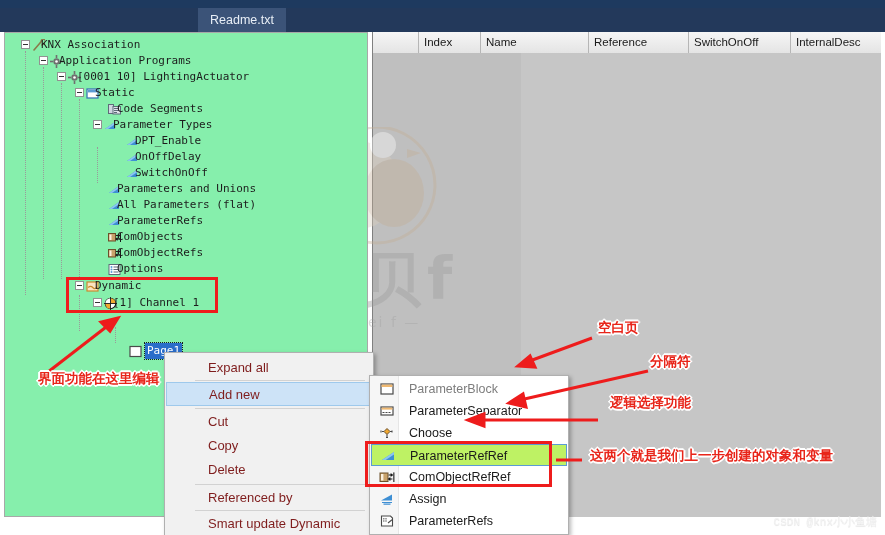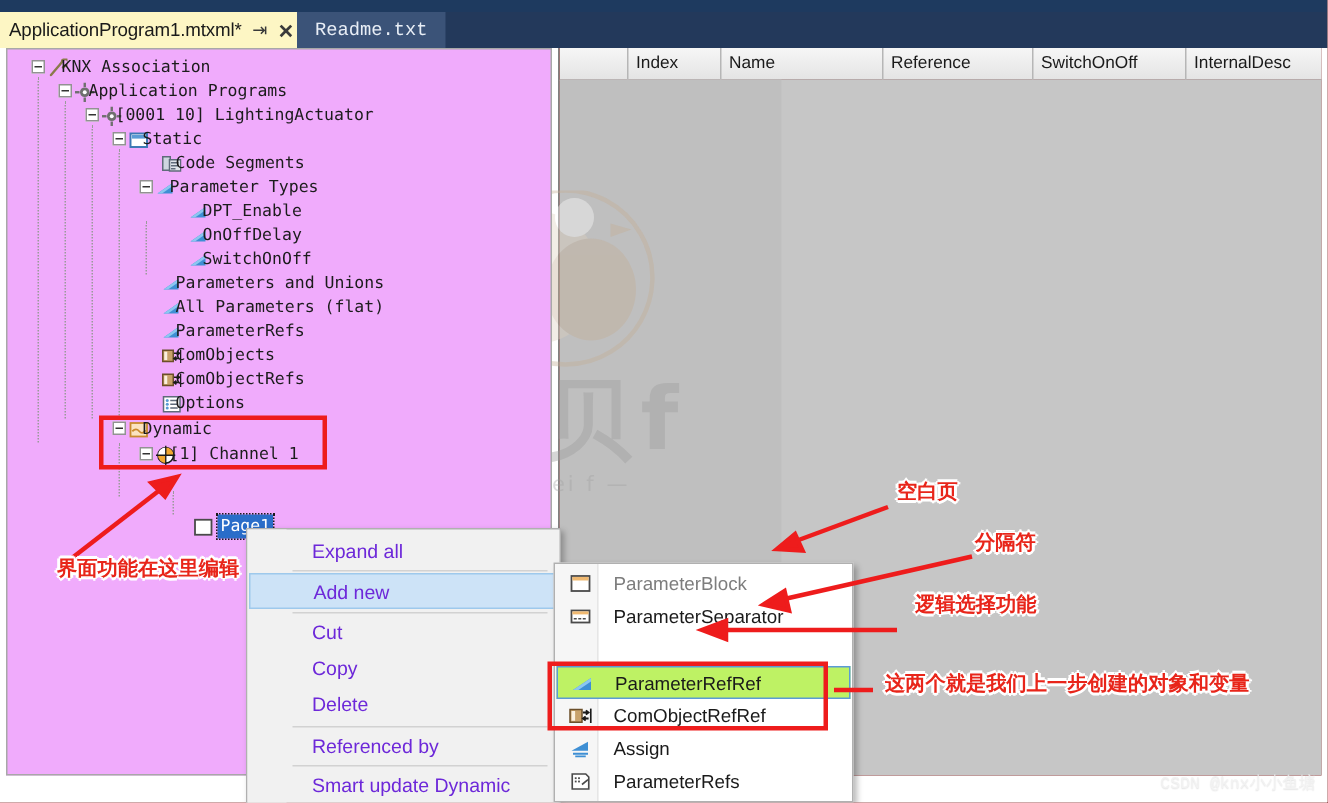--- a/index.html
+++ b/index.html
@@ -14,26 +14,26 @@
 
   
   .topstrip{position:absolute;left:0;top:0;width:885px;height:8px;background:#1e3a5f;}
   .tabbar{position:absolute;left:0;top:8px;width:885px;height:24px;background:#23395b;}
   .tab{position:absolute;top:0;height:24px;display:flex;align-items:center;
        font-size:12.5px;box-sizing:border-box;}
   .tab.active{left:0;background:#fdf6c4;color:#1a1a1a;padding:0 5px 0 6px;}
   .tab.active .tname{letter-spacing:-0.1px;}
   .tab .pin{margin-left:7px;color:#3a3a3a;font-size:12px;}
   .tab .x{margin-left:7px;color:#3a3a3a;font-size:13px;font-weight:600;}
-  .tab.inactive{left:198px;background:#3b5378;color:#e8eef6;padding:0 12px;font-family:Liberation Mono, monospace;}
+  .tab.inactive{left:198px;background:#3b5378;color:#e8eef6;padding:0 12px;}
 
   
   .content{position:absolute;left:0;top:32px;width:885px;height:503px;background:#ffffff;}
   .leftpane{position:absolute;left:4px;top:0px;width:364px;height:485px;
-            background:#f0abfc;border:1px solid #a8a8a8;box-sizing:border-box;overflow:hidden;}
+            background:#86efac;border:1px solid #a8a8a8;box-sizing:border-box;overflow:hidden;}
   .rightpane{position:absolute;left:372px;top:0px;width:509px;height:485px;
              background:#7f1d1d;border-left:1px solid #808080;box-sizing:border-box;overflow:hidden;}
 
   
   .gridhdr{position:absolute;left:0;top:0;width:509px;height:21px;
            background:linear-gradient(#f6f6f6,#e4e4e4);border-bottom:1px solid #a0a0a0;}
   .gcell{position:absolute;top:0;height:21px;line-height:21px;font-size:11.5px;color:#1a1a1a;
          border-right:1px solid #b6b6b6;box-sizing:border-box;padding-left:5px;overflow:hidden;white-space:nowrap;}
   .gridbody{position:absolute;left:0;top:21px;width:509px;height:464px;background:#c6c6c6;}
   .gridbody .c1{position:absolute;left:0;top:0;width:148px;height:464px;background:#bfbfbf;}
@@ -59,21 +59,21 @@
   .redbox{position:absolute;border:3px solid #ee1c1c;box-sizing:border-box;}
 
   
   .arrow{position:absolute;pointer-events:none;}
 
   
   .ctxmenu{position:absolute;left:164px;top:320px;width:208px;height:190px;
            background:#f1f1f1;border:1px solid #b0b0b0;box-shadow:2px 2px 4px rgba(0,0,0,.28);}
   .ctxmenu .gutter{position:absolute;left:0;top:0;width:26px;height:100%;background:#f1f1f1;}
   .mi{position:absolute;left:1px;width:238px;height:24px;line-height:24px;
-      font-size:13px;color:#6d28d9;padding-left:42px;box-sizing:border-box;}
+      font-size:13px;color:#7f1d1d;padding-left:42px;box-sizing:border-box;}
   .mi.hl{background:#cde3f7;border:1px solid #9ec9ec;}
   .mi .caret{position:absolute;right:10px;top:8px;width:0;height:0;
              border-left:4px solid #333;border-top:4px solid transparent;border-bottom:4px solid transparent;}
   .msep{position:absolute;left:30px;width:170px;height:0;border-top:1px solid #d2d2d2;}
 
   
   .submenu{position:absolute;left:369px;top:343px;width:198px;height:158px;
            background:#ffffff;border:1px solid #b0b0b0;box-shadow:2px 2px 4px rgba(0,0,0,.28);}
   .submenu .gutter{position:absolute;left:0;top:0;width:28px;height:100%;background:#f6f6f6;
                    border-right:1px solid #e6e6e6;}
@@ -94,25 +94,20 @@
         text-shadow:0 1px 1px rgba(0,0,0,.15);}
 </style>
 </head>
 <body>
 
 <div id="app">
 
   <div class="topstrip"></div>
 
   <div class="tabbar">
-    <div class="tab active">
-      <span class="tname">ApplicationProgram1.mtxml*</span>
-      <span class="pin">⇥</span>
-      <span class="x">✕</span>
-    </div>
     <div class="tab inactive">
       <span>Readme.txt</span>
     </div>
   </div>
 
   <div class="content">
 
     <div class="rightpane">
       <div class="gridhdr">
         <div class="gcell" style="left:0;width:46px;"></div>
@@ -423,20 +418,30 @@
         <span class="sico">
           <svg width="16" height="16" viewBox="0 0 16 16">
               <rect x="2" y="4" width="12" height="8" fill="#fff" stroke="#4a4a4a" stroke-width="1.2"></rect>
               <rect x="2.6" y="4.6" width="10.8" height="2" fill="#f0b971"></rect>
               <path d="M3.5 9.5 h2 M6.5 9.5 h2 M9.5 9.5 h2" stroke="#4a4a4a" stroke-width="1.1"></path>
             </svg>
         </span>
         <span>ParameterSeparator</span>
       </div>
 
+      <div class="si" style="top:46px;">
+        <span class="sico">
+          <svg width="16" height="16" viewBox="0 0 16 16">
+              <path d="M8 3.5 L11 6.5 L8 9.5 L5 6.5 Z" fill="#f0a830" stroke="#6b4f2a" stroke-width="1"></path>
+              <path d="M3 6.5 h2 M11 6.5 h2 M8 9.5 v3" stroke="#4a4a4a" stroke-width="1.1"></path>
+              <path d="M2 5.5 v2 M13 5.5 v2 M7 12.5 h2" stroke="#4a4a4a" stroke-width="1.1"></path>
+            </svg>
+        </span>
+        <span>Choose</span>
+      </div>
 
       <div class="si hl" style="top:68px;">
         <span class="sico">
           <svg width="16" height="16" viewBox="0 0 16 16">
               <path d="M2 12 L14 12 L14 4 Z" fill="#3e8fd4"></path>
               <path d="M2 12 L14 4 L14 6.4 L5.6 12 Z" fill="#8cc6f0"></path>
             </svg>
         </span>
         <span>ParameterRefRef</span>
       </div>

